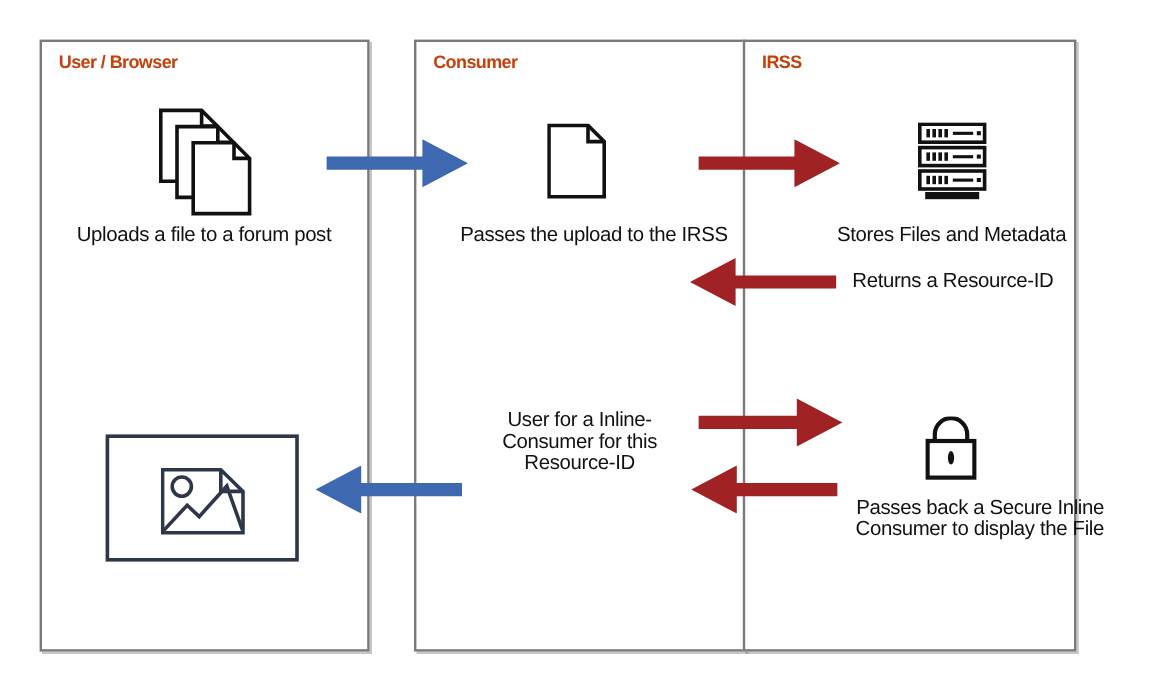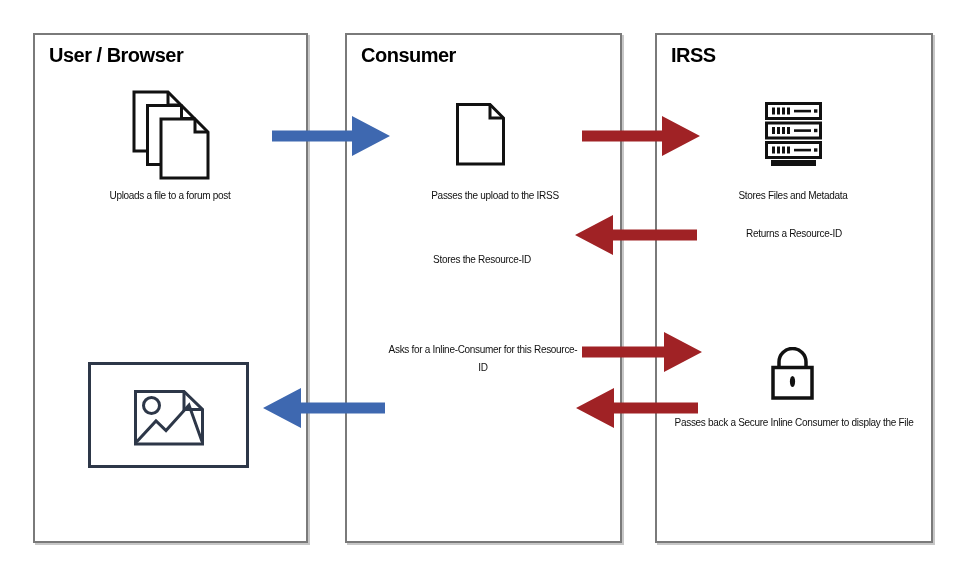--- a/index.html
+++ b/index.html
@@ -21,31 +21,31 @@
     height: 506px;
     background: #ffffff;
     border: 2px solid var(--box_border, #7a7a7a);
     box-shadow: 2px 2px 0 rgba(130,130,130,0.45);
     box-sizing: content-box;
   }
   .col-title {
     position: absolute;
     left: 14px;
     top: 9px;
-    font-size: 20px;
+    font-size: 15px;
     font-weight: 700;
     letter-spacing: -0.5px;
-    color: #000000;
+    color: #c2410c;
     white-space: nowrap;
   }
   .label {
     position: absolute;
     transform: translateX(-50%);
     text-align: center;
-    font-size: 10px;
+    font-size: 17px;
     line-height: 18px;
     letter-spacing: -0.3px;
     color: #111111;
   }
   .label.nowrap { white-space: nowrap; }
   .icon, .arrow { position: absolute; display: block; }
   .ic-black {
     stroke: var(--icon_black, #111);
     stroke-linejoin: miter;
   }
@@ -69,21 +69,21 @@
 <body>
 
 <div class="canvas">
 
   <div class="col" style="left:33px; width:271px;">
     <div class="col-title">User / Browser</div>
   </div>
   <div class="col" style="left:345px; width:273px;">
     <div class="col-title">Consumer</div>
   </div>
-  <div class="col" style="left:655px; width:274px;">
+  <div class="col" style="left:619px; width:274px;">
     <div class="col-title">IRSS</div>
   </div>
 
   <svg class="icon" style="left:132px; top:90px;" width="78" height="92" viewBox="0 0 78 92">
     <g class="ic-black" fill="#ffffff" stroke-width="3">
       <g transform="translate(2,2)">
         <path d="M0,0 H34 L47,13 V59 H0 Z"></path>
         <path d="M34,0 V13 H47" fill="none"></path>
       </g>
       <g transform="translate(15.5,15.5)">
@@ -176,21 +176,20 @@
   </svg>
 
   <div class="label nowrap" style="left:170px; top:187px;">Uploads a file to a forum post</div>
 
   <div class="label nowrap" style="left:483px; top:187px;margin-left:12px;">Passes the upload to the IRSS</div>
 
   <div class="label nowrap" style="left:793px; top:187px;">Stores Files and Metadata</div>
 
   <div class="label nowrap" style="left:794px; top:225px;">Returns a Resource-ID</div>
 
-  <div class="label nowrap" style="left:482px; top:251px;">Stores the Resource-ID</div>
 
-  <div class="label" style="left:483px; top:341px; width:190px;">Asks for a Inline-Consumer for this Resource-ID</div>
+  <div class="label" style="left:483px; top:341px; width:190px;">User for a Inline-Consumer for this Resource-ID</div>
 
-  <div class="label" style="left:794px; top:414px; width:252px;">Passes back a Secure Inline Consumer to display the File</div>
+  <div class="label" style="left:794px; top:414px; width:252px;text-align:right;">Passes back a Secure Inline Consumer to display the File</div>
 
 
 
 </div>
 
 </body></html>

